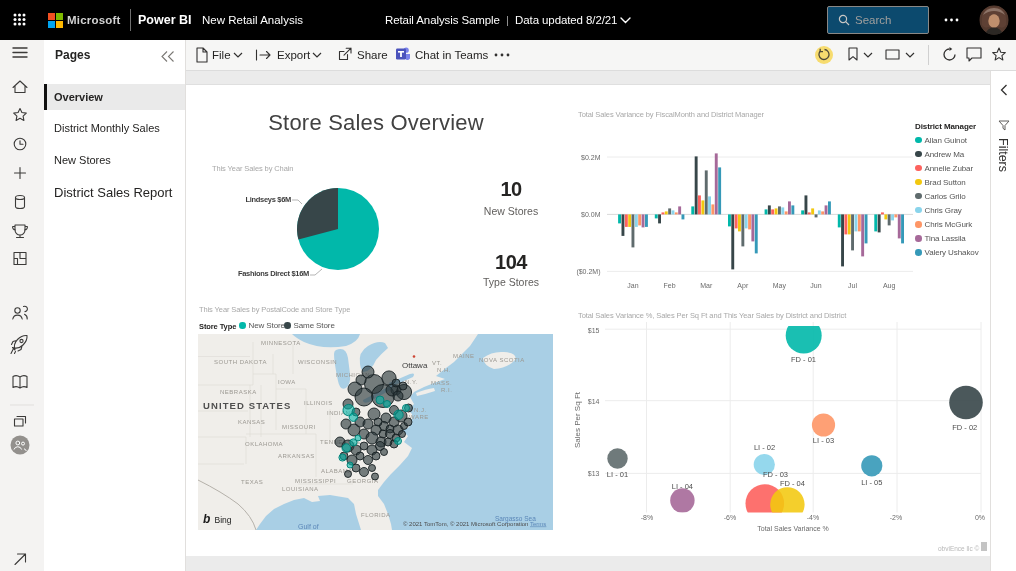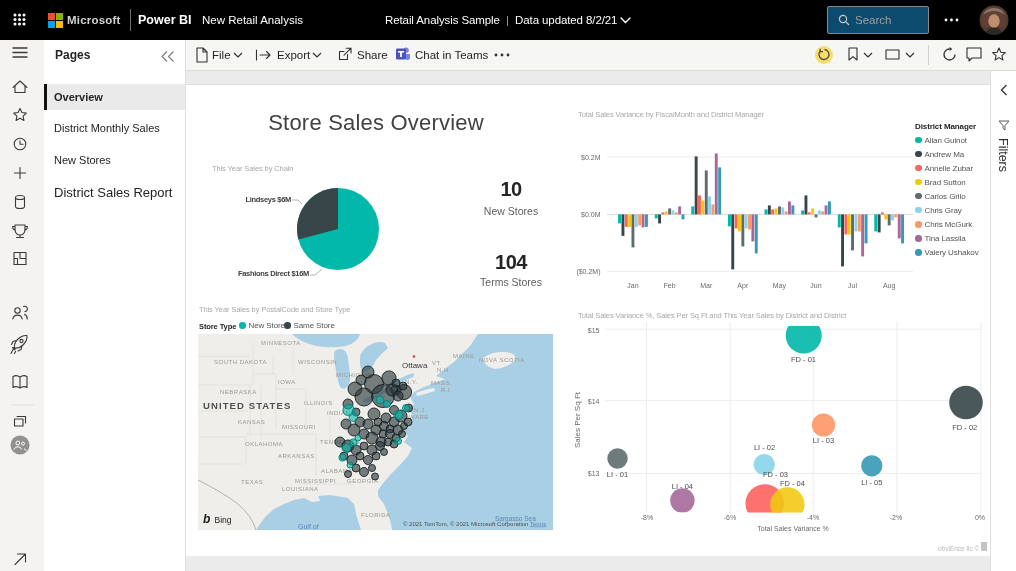--- a/index.html
+++ b/index.html
@@ -215,21 +215,21 @@
       <path d="M0,2 L6,2 L10,6" stroke="#b5b5b5" stroke-width="1" fill="none"></path>
     </svg>
 <div class="abs" style="left:214px;top:269px;width:95px;text-align:right;font-size:7.5px;letter-spacing:-.3px;font-weight:bold;color:#3d3d3d;">Fashions Direct $16M</div>
 <svg class="abs" style="left:310px;top:268px;" width="14" height="9">
       <path d="M0,7 L5,7 L12,1" stroke="#b5b5b5" stroke-width="1" fill="none"></path>
     </svg>
 
 <div class="abs" style="left:461px;top:178px;width:100px;text-align:center;font-size:20px;font-weight:bold;letter-spacing:-.5px;color:#252423;">10</div>
 <div class="abs" style="left:461px;top:204.5px;width:100px;text-align:center;font-size:10.5px;color:#605e5c;">New Stores</div>
 <div class="abs" style="left:461px;top:251px;width:100px;text-align:center;font-size:20px;font-weight:bold;letter-spacing:-.5px;color:#252423;">104</div>
-<div class="abs" style="left:461px;top:275.5px;width:100px;text-align:center;font-size:10.5px;color:#605e5c;">Terms Stores</div>
+<div class="abs" style="left:461px;top:275.5px;width:100px;text-align:center;font-size:10.5px;color:#605e5c;">Type Stores</div>
 
 <div class="vtitle" style="left:578px;top:110px;">Total Sales Variance by FiscalMonth and District Manager</div>
 <svg class="abs" style="left:575px;top:105px;" width="340" height="190">
 <line x1="32" y1="52" x2="338" y2="52" stroke="#ececec"></line>
 <line x1="32" y1="166.4" x2="338" y2="166.4" stroke="#ececec"></line>
 <line x1="32" y1="109.4" x2="338" y2="109.4" stroke="#d9d9d9"></line>
 <rect x="43.1" y="109.4" width="2.9" height="9" fill="#01B8AA"></rect>
 <rect x="46.5" y="109.4" width="2.9" height="21.5" fill="#374649"></rect>
 <rect x="49.9" y="109.4" width="2.9" height="12.5" fill="#FD625E"></rect>
 <rect x="53.2" y="109.4" width="2.9" height="12.5" fill="#F2C80F"></rect>

